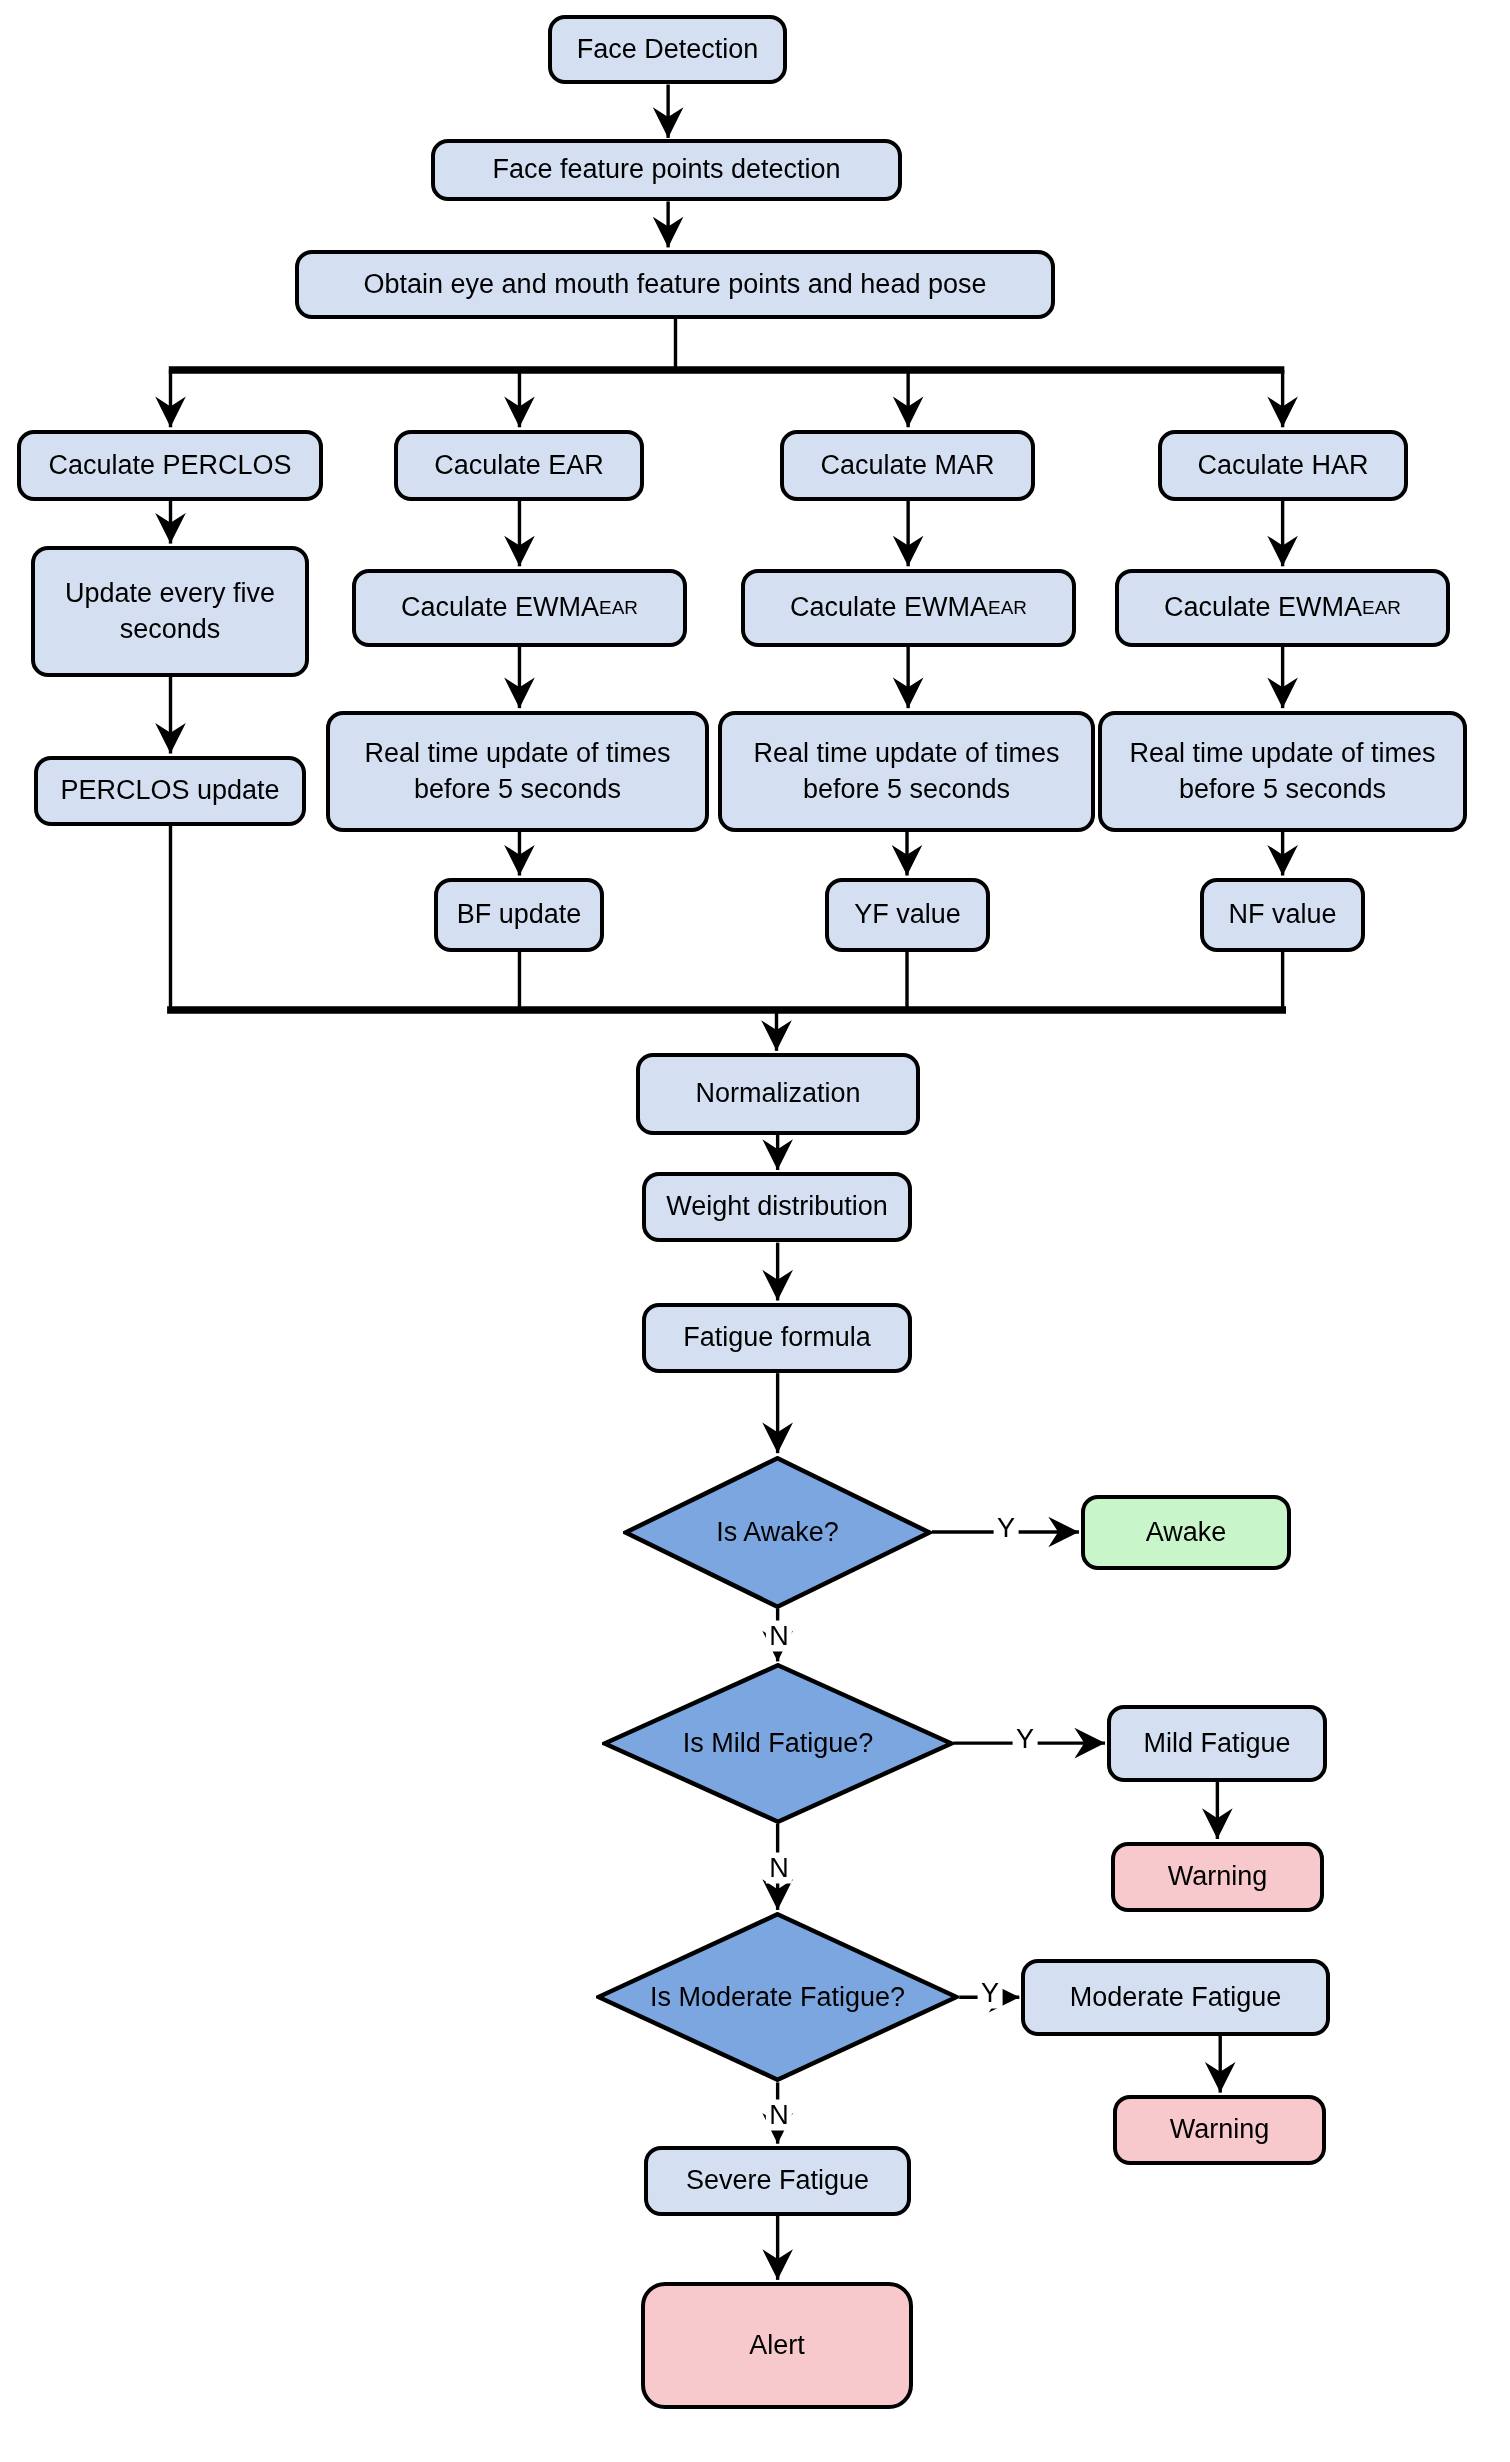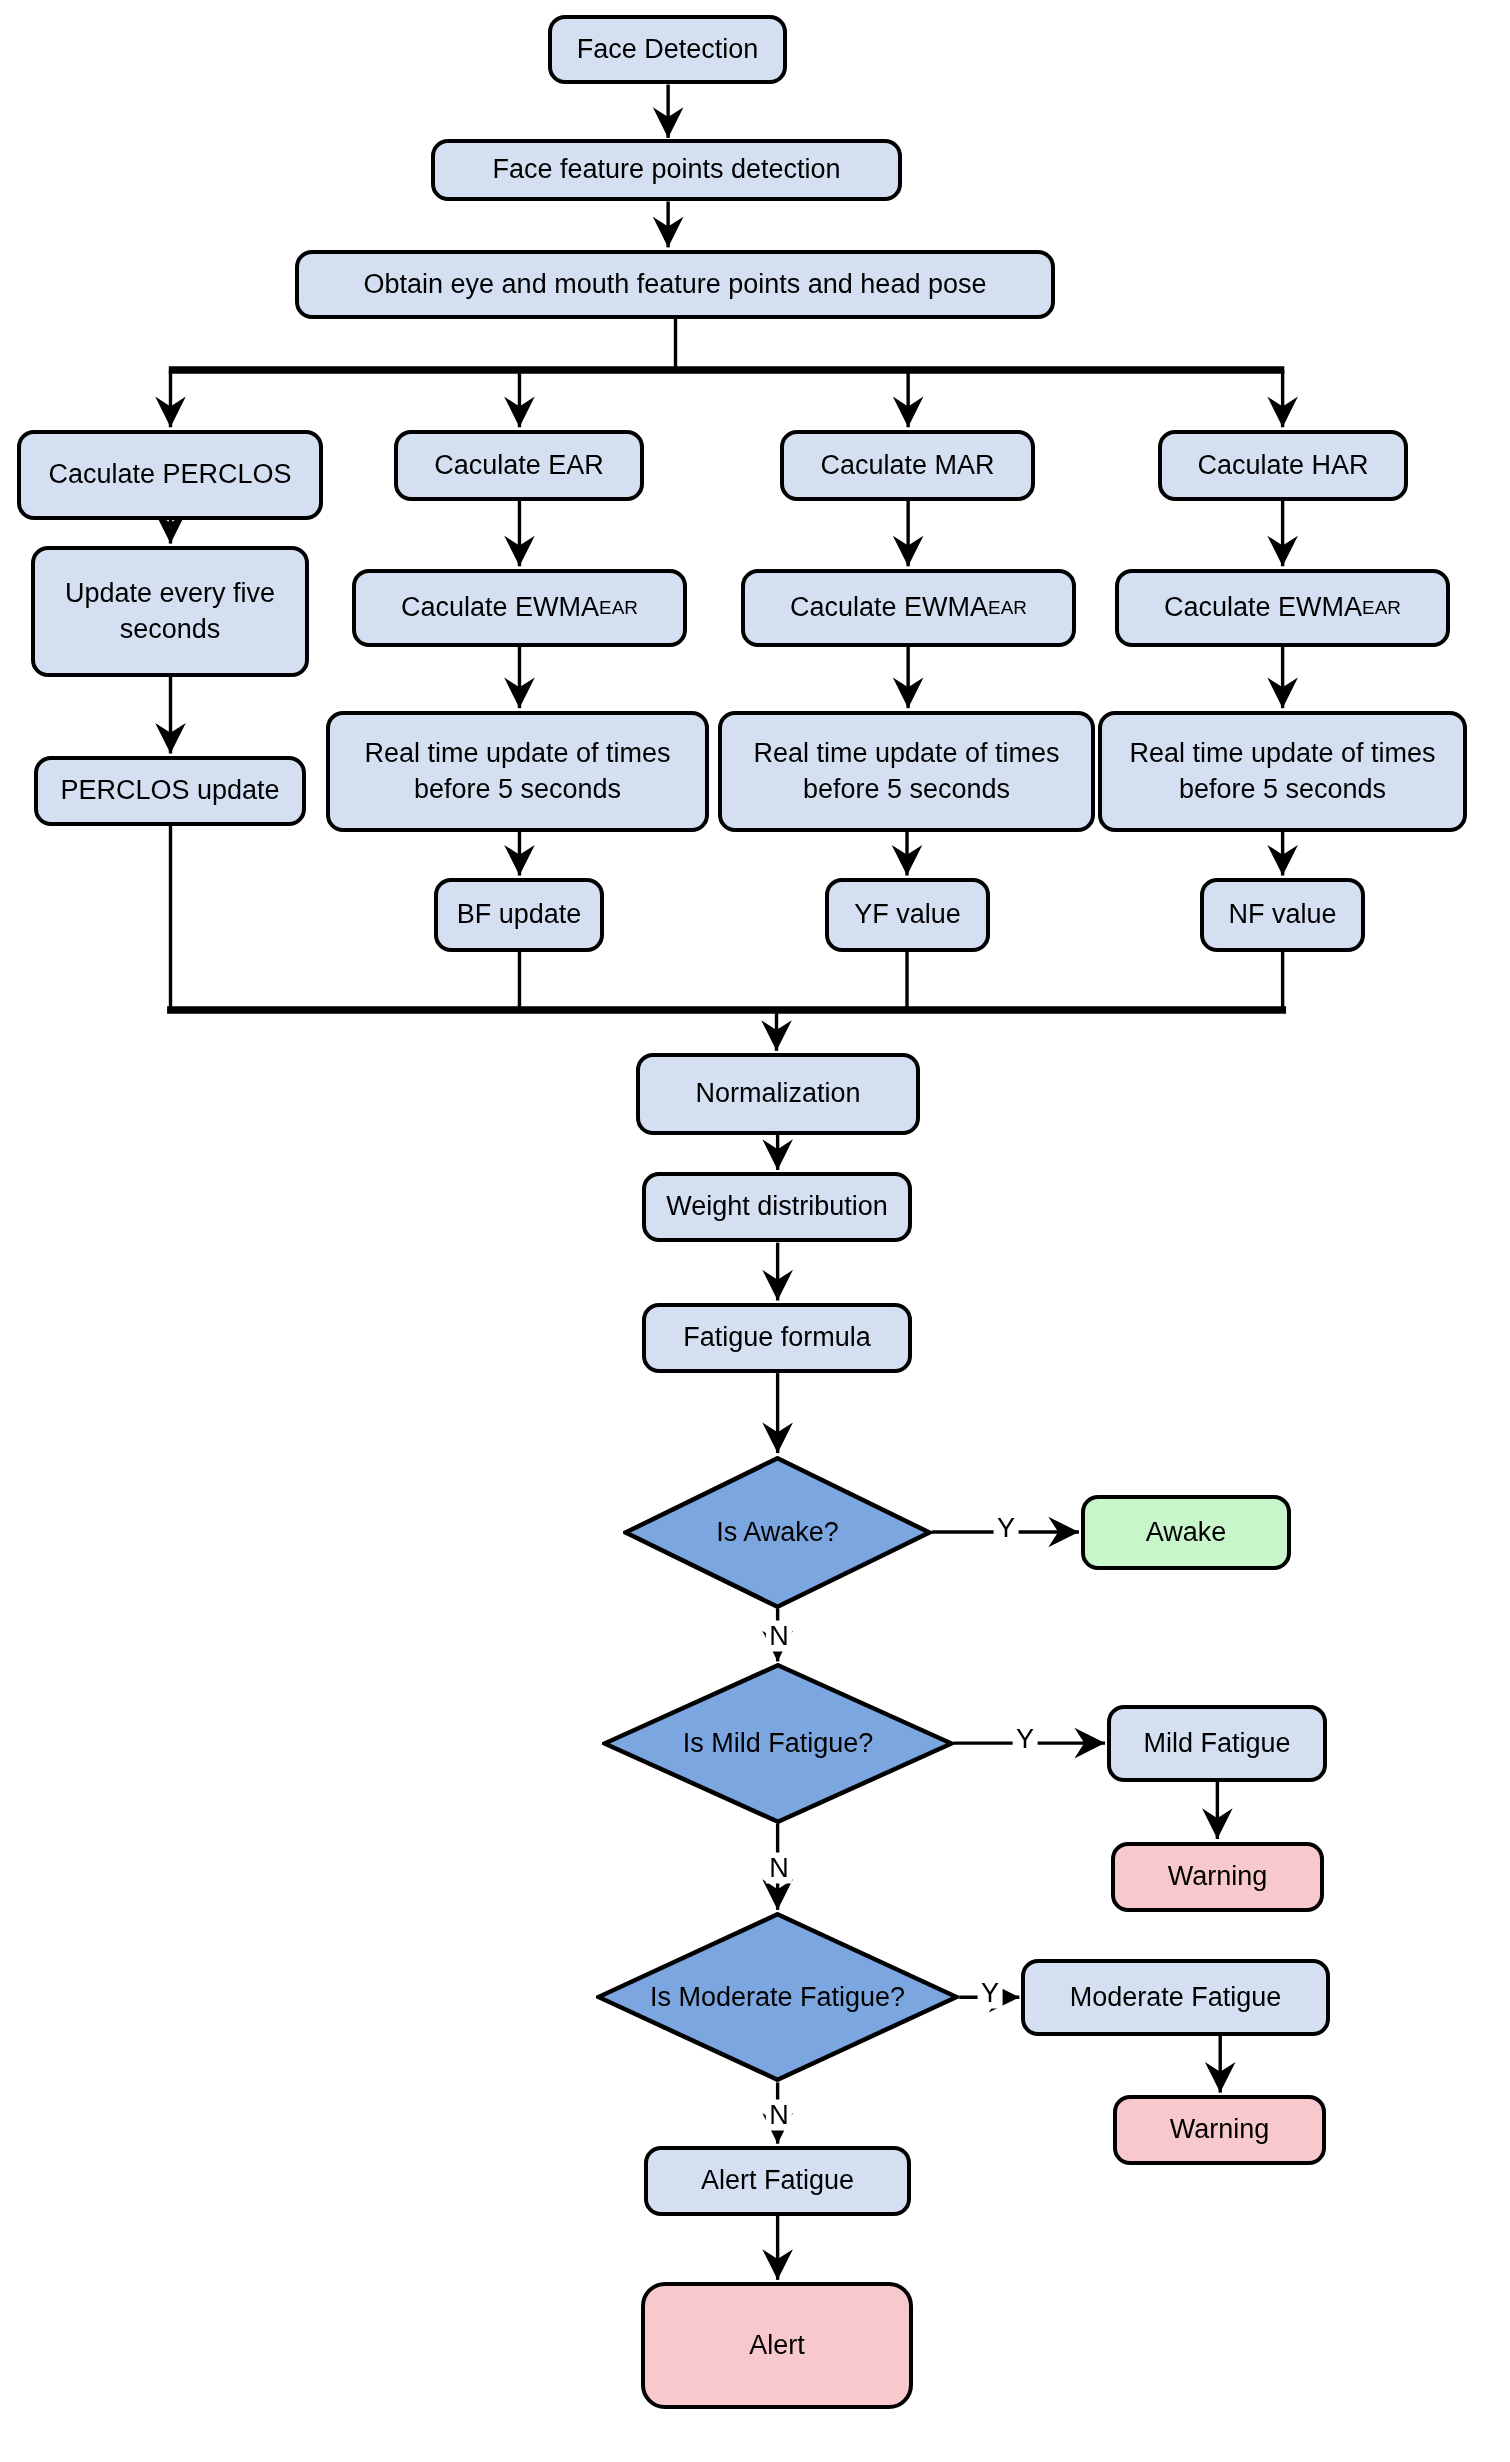--- a/index.html
+++ b/index.html
@@ -114,21 +114,21 @@
     <line class="edge" x1="1690" y1="3520" x2="1796" y2="3520" marker-end="url(#arrowhead)"></line>
     <line class="edge" x1="2150" y1="3588" x2="2150" y2="3688" marker-end="url(#arrowhead)"></line>
     <line class="edge" x1="1370" y1="3670" x2="1370" y2="3778" marker-end="url(#arrowhead)"></line>
     <line class="edge" x1="1370" y1="3905" x2="1370" y2="4018" marker-end="url(#arrowhead)"></line>
   </svg>
 
   <div class="node" style="left:548px;top:15.3px;width:239px;height:69px">Face Detection</div>
   <div class="node" style="left:431px;top:139px;width:471px;height:62px">Face feature points detection</div>
   <div class="node" style="left:295px;top:250px;width:760px;height:69px">Obtain eye and mouth feature points and head pose</div>
 
-  <div class="node" style="left:17px;top:430px;width:306px;height:90px">Caculate PERCLOS</div>
+  <div class="node" style="left:17px;top:430px;width:306px;height:71px">Caculate PERCLOS</div>
   <div class="node" style="left:394px;top:430px;width:250px;height:71px">Caculate EAR</div>
   <div class="node" style="left:780px;top:430px;width:255px;height:71px">Caculate MAR</div>
   <div class="node" style="left:1158px;top:430px;width:250px;height:71px">Caculate HAR</div>
 
   <div class="node" style="left:31px;top:546px;width:278px;height:131px">Update every five seconds</div>
   <div class="node" style="left:352px;top:569px;width:335px;height:78px">
       <span>Caculate EWMA</span>
       <sub>EAR</sub>
     </div>
   <div class="node" style="left:741px;top:569px;width:335px;height:78px">
@@ -166,21 +166,21 @@
   <div class="node" style="left:1107px;top:1705px;width:220px;height:77px">Mild Fatigue</div>
   <div class="node alarm" style="left:1111px;top:1842px;width:213px;height:70px">Warning</div>
 
   <svg class="diamond" style="left:596px;top:1912px" width="363" height="170" viewBox="0 0 640 300">
     <polygon points="320,4 636,150 320,296 4,150"></polygon>
   </svg>
   <div class="diamond-label" style="left:596px;top:1912px;width:363px;height:170px">Is Moderate Fatigue?</div>
   <div class="node" style="left:1021px;top:1959px;width:309px;height:77px">Moderate Fatigue</div>
   <div class="node alarm" style="left:1113px;top:2095px;width:213px;height:70px">Warning</div>
 
-  <div class="node" style="left:644px;top:2146px;width:267px;height:70px">Alert Fatigue</div>
+  <div class="node" style="left:644px;top:2146px;width:267px;height:70px">Severe Fatigue</div>
   <div class="node alarm big-round" style="left:641px;top:2282px;width:272px;height:127px">Alert</div>
 
   <div class="edge-label" style="left:1006px;top:1528px">Y</div>
   <div class="edge-label" style="left:779px;top:1636px">N</div>
   <div class="edge-label" style="left:1025px;top:1739px">Y</div>
   <div class="edge-label" style="left:779px;top:1868px">N</div>
   <div class="edge-label" style="left:990px;top:1993px">Y</div>
   <div class="edge-label" style="left:779px;top:2115px">N</div>
 
 </div>

